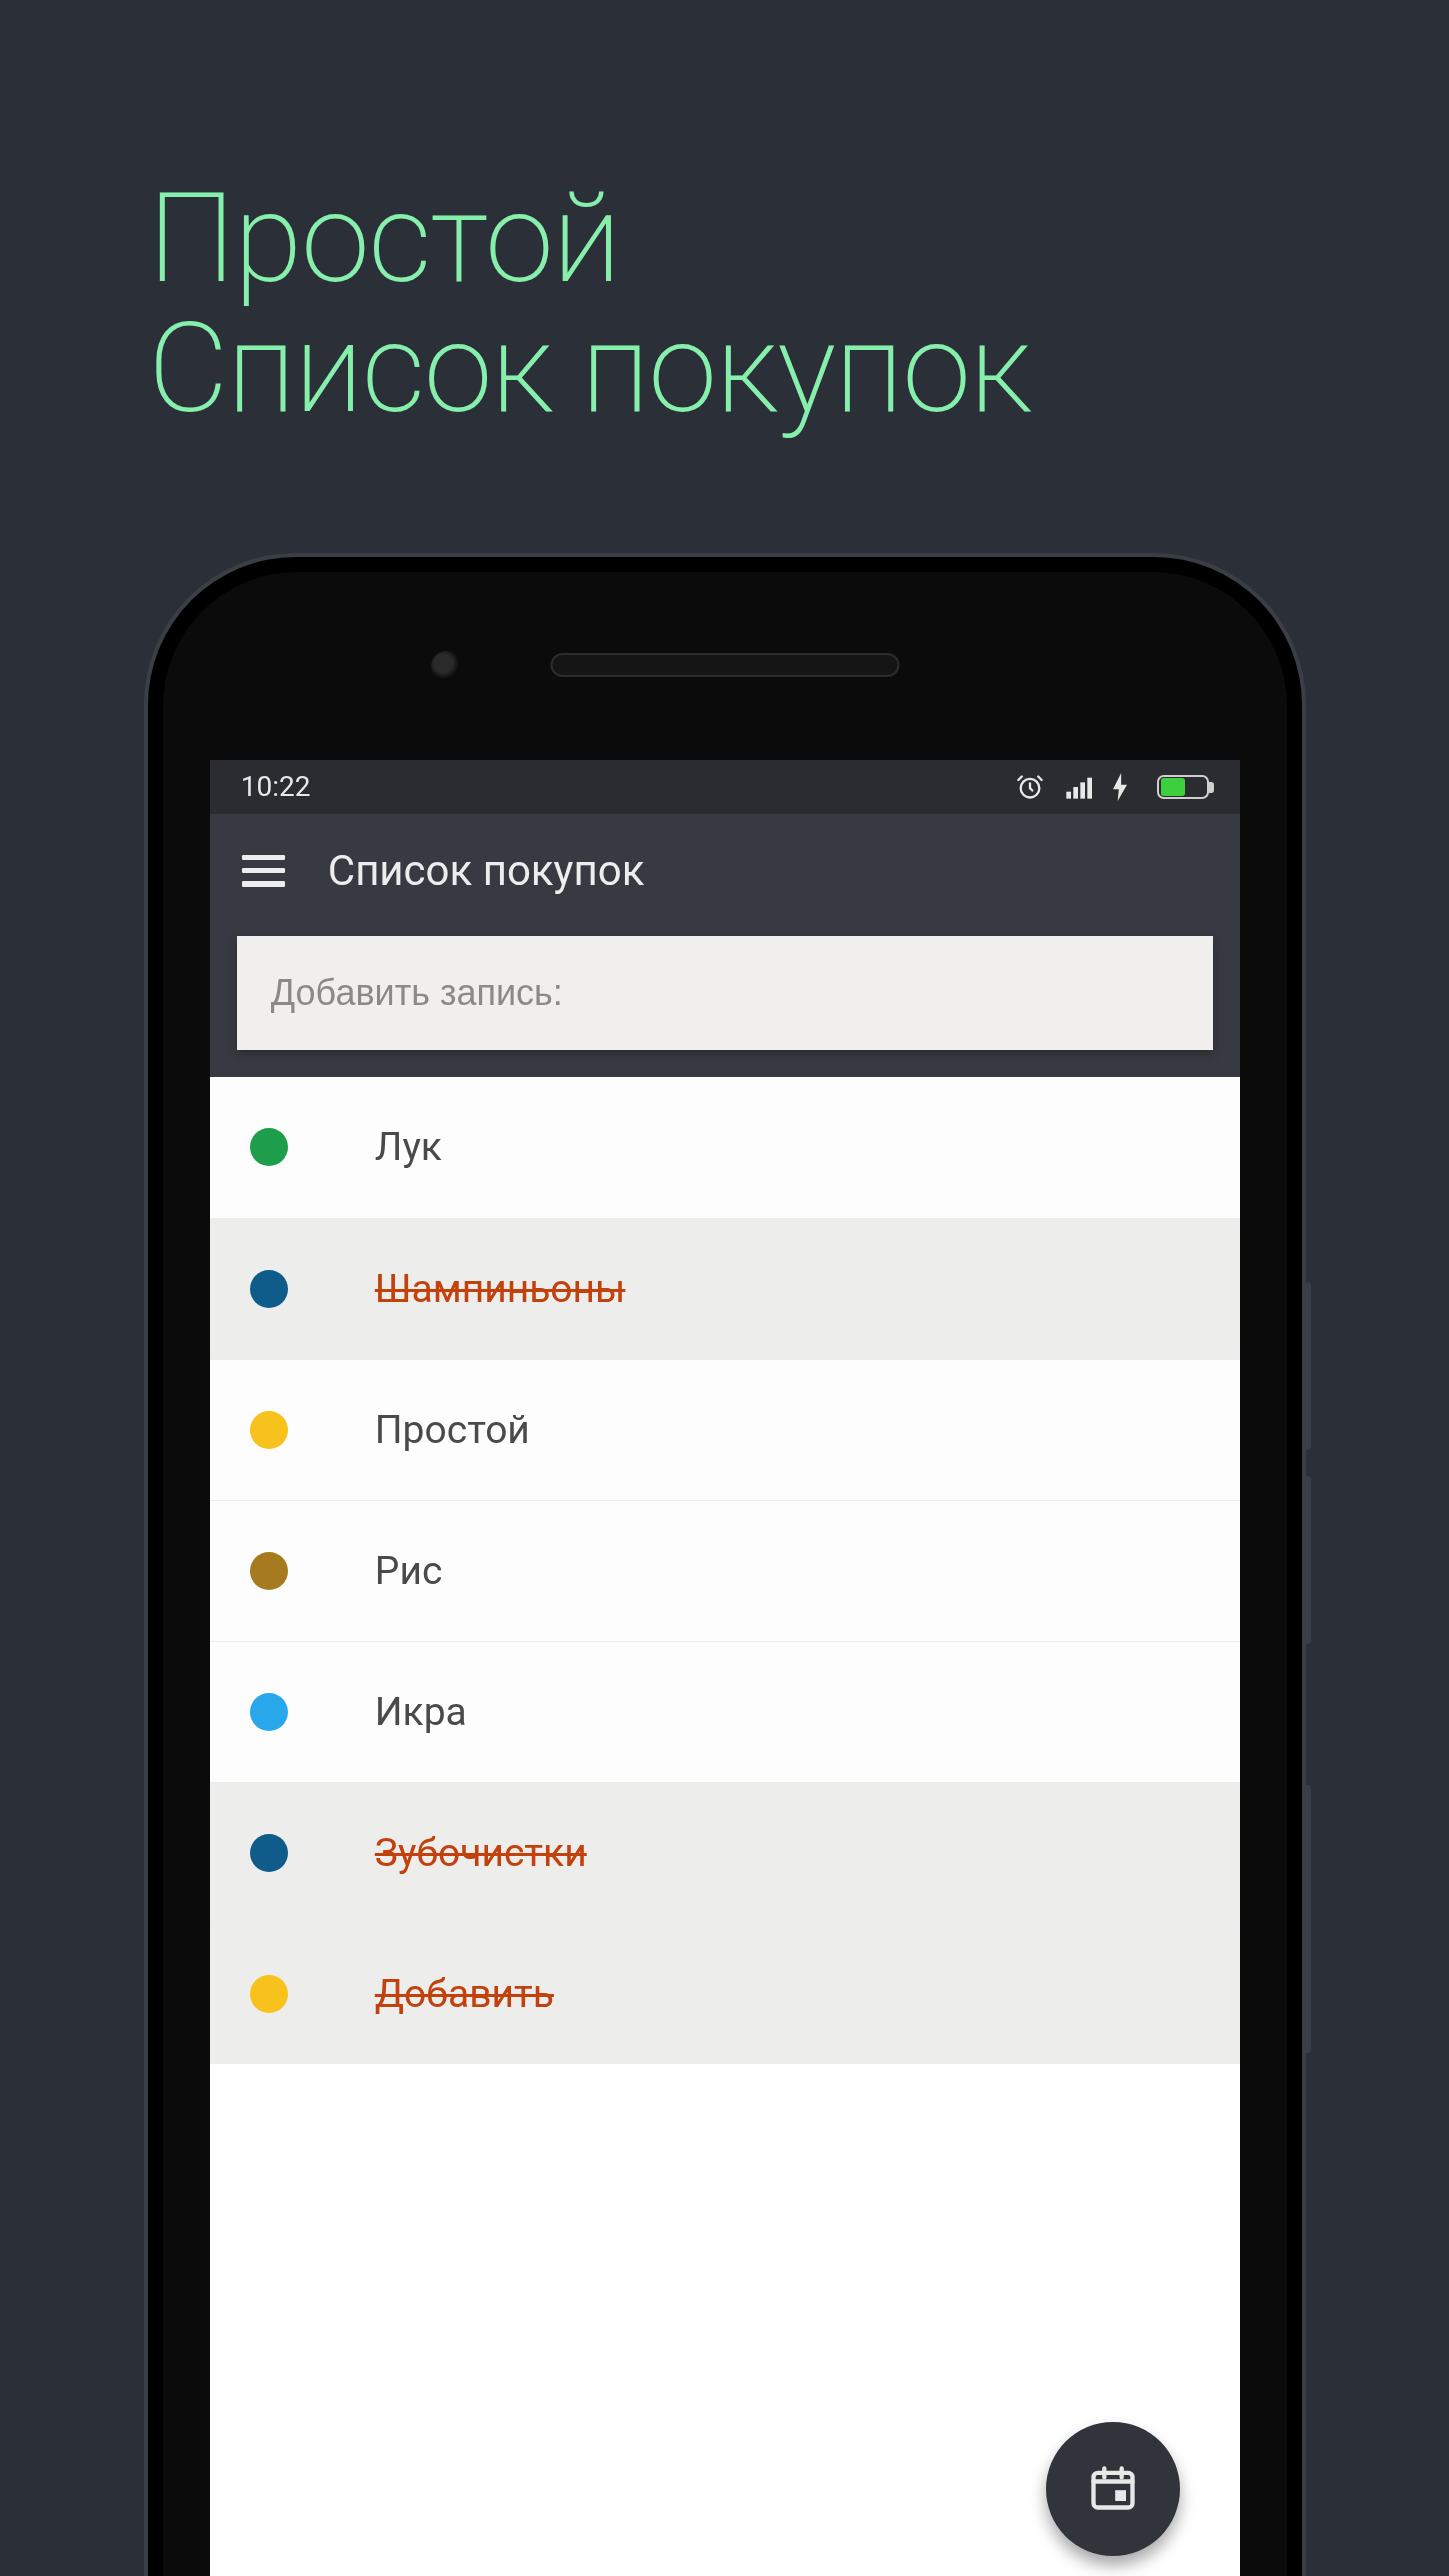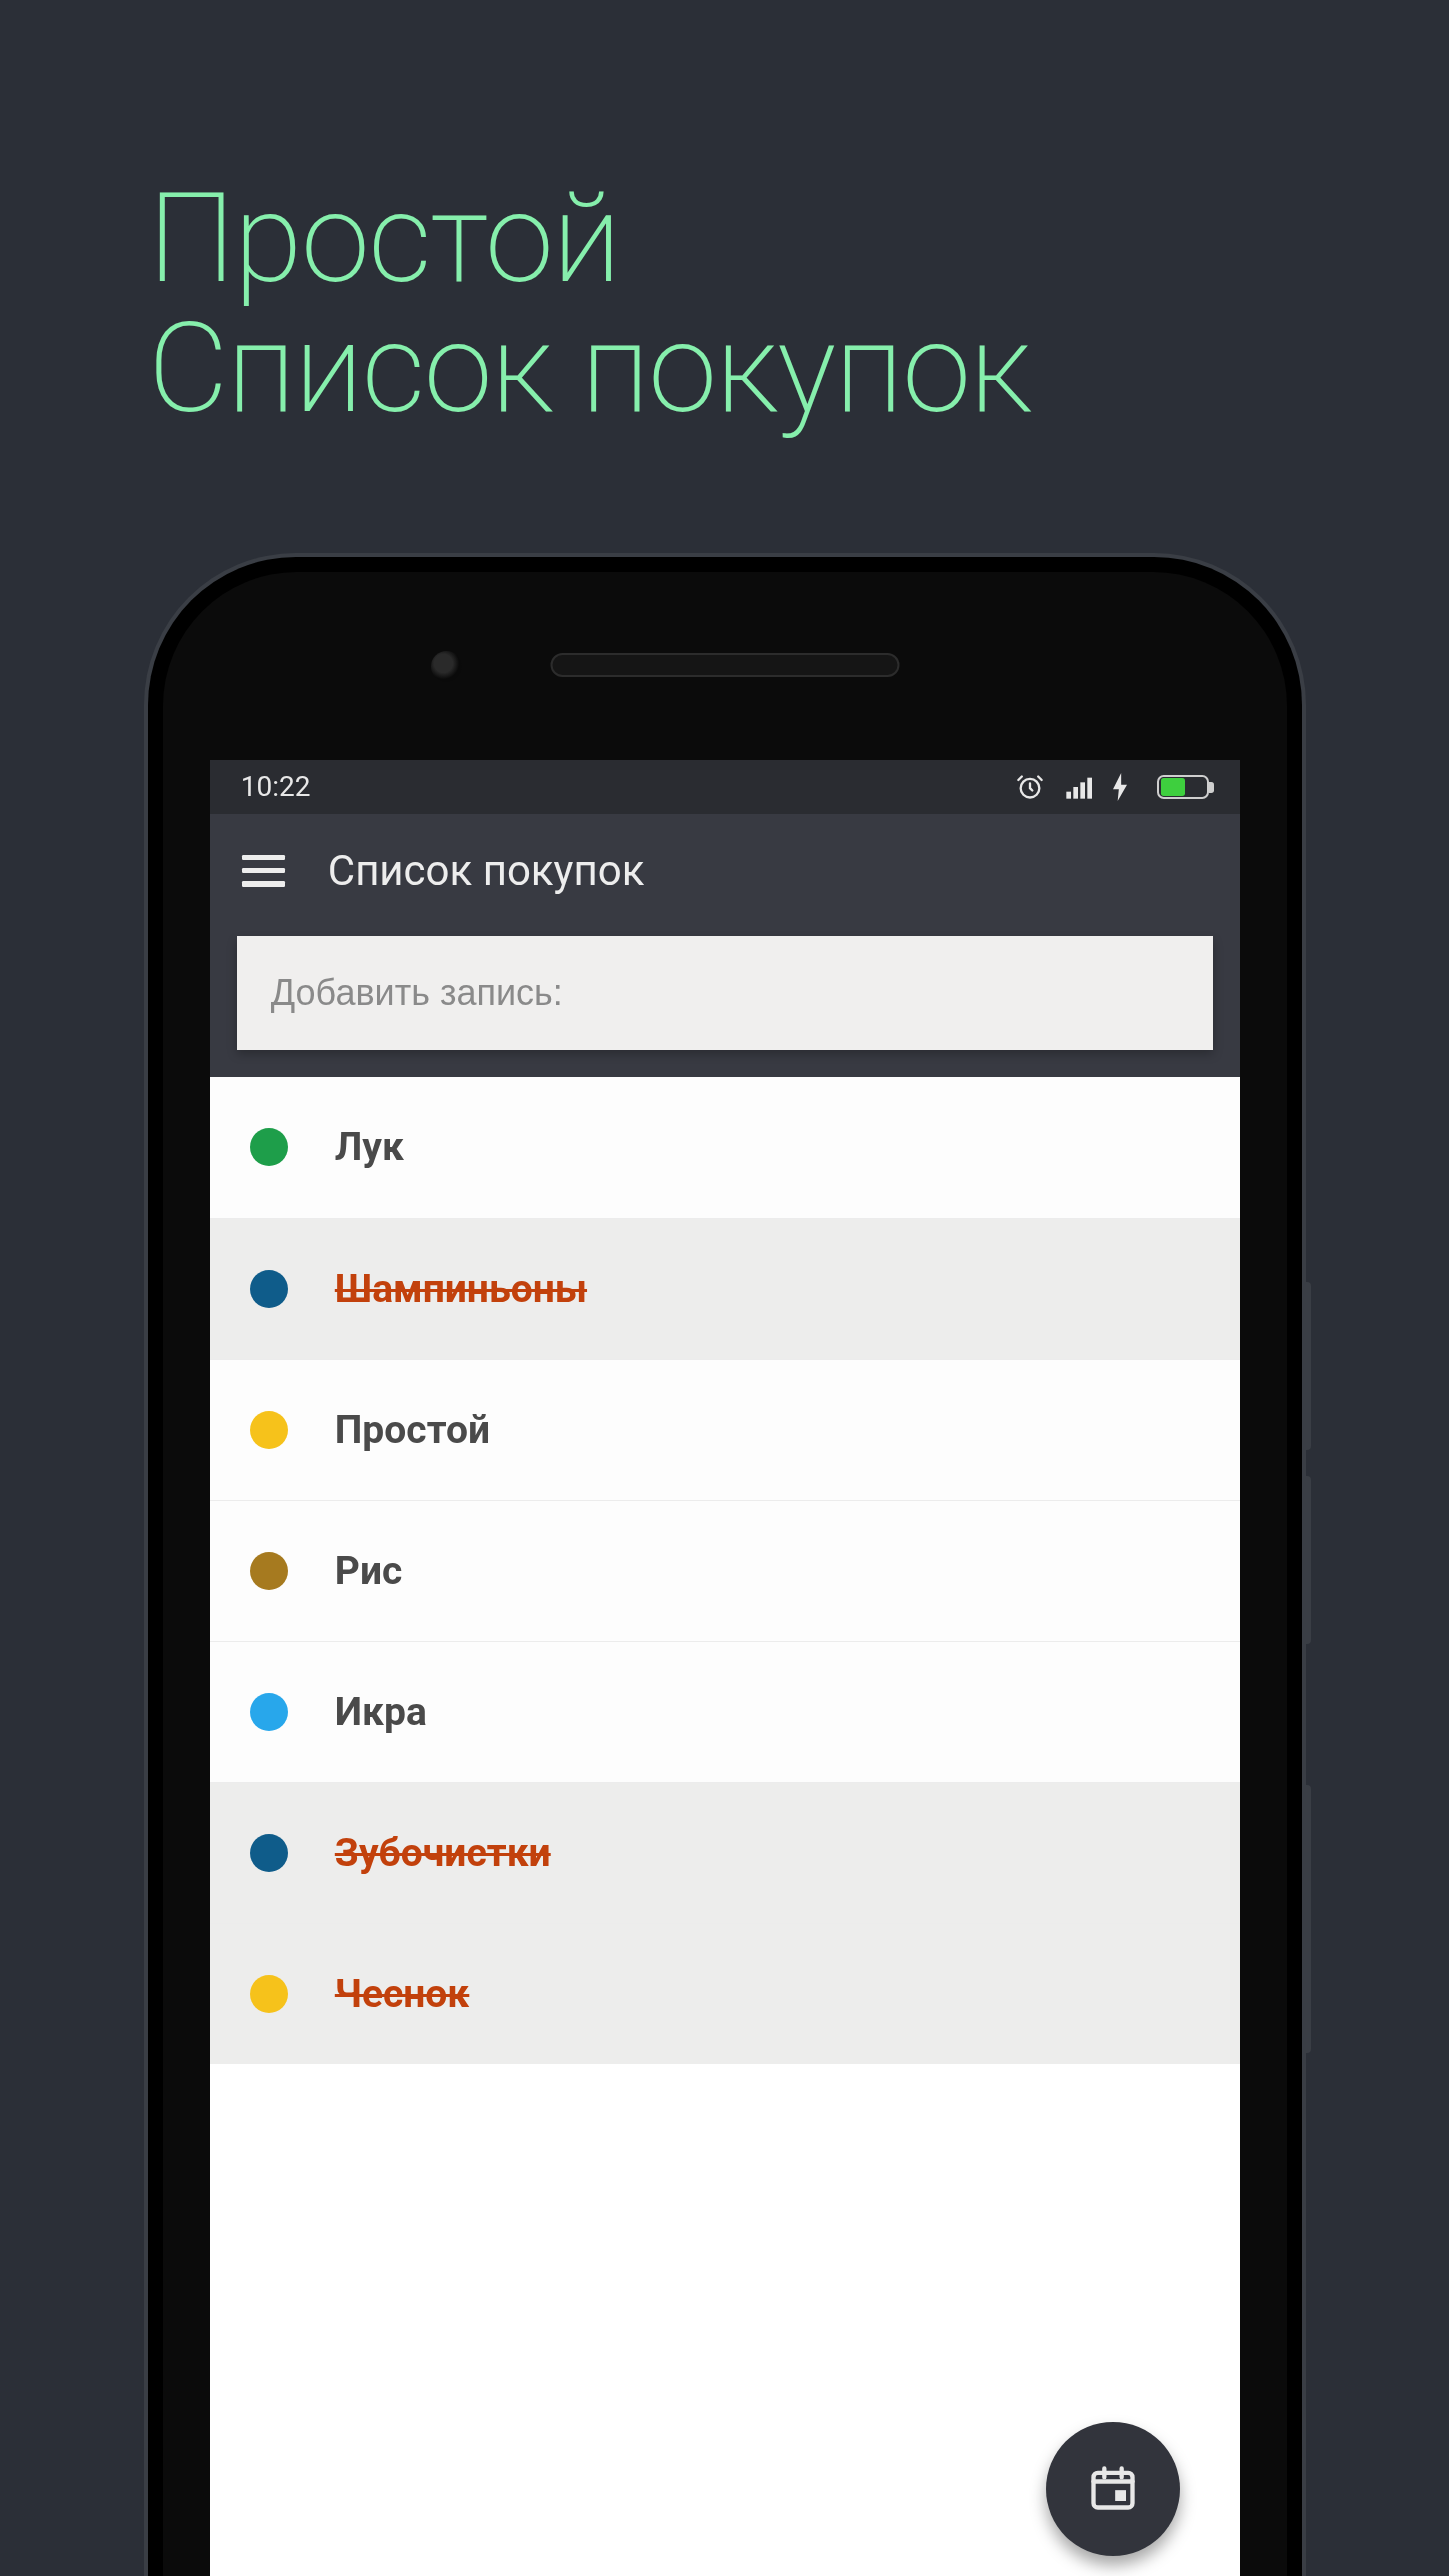--- a/index.html
+++ b/index.html
@@ -186,21 +186,22 @@
   .row:first-child { border-top: none; }
   .row.done { background: #ededec; }
   .row.done .label { color: #c2410c; text-decoration: line-through; text-decoration-thickness: 2.7px; }
   .dot {
     width: 38px; height: 38px; border-radius: 50%;
     flex: 0 0 38px;
   }
   .label {
     font-size: 39px;
     color: #4a4a4a;
-    font-weight: 700;
+    font-weight: 400;
+    margin-left: 40px;
   }
 
   
   .fab {
     position: absolute;
     right: 60px;
     bottom: 20px;
     width: 134px; height: 134px;
     border-radius: 50%;
     background: #32343c;
@@ -289,21 +290,21 @@
           <div class="row">
             <span class="dot" style="background: rgb(40, 167, 235);"></span>
             <span class="label">Икра</span>
           </div>
           <div class="row done">
             <span class="dot" style="background: rgb(15, 92, 138);"></span>
             <span class="label">Зубочистки</span>
           </div>
           <div class="row done">
             <span class="dot" style="background: rgb(246, 194, 27);"></span>
-            <span class="label">Чеснок</span>
+            <span class="label">Добавить</span>
           </div>
         </div>
 
       <div class="fab">
         <span>
           <svg width="52" height="52" viewBox="0 0 24 24" fill="none" stroke="#e8e8e8" stroke-width="2" stroke-linecap="round" stroke-linejoin="round">
             <rect x="3" y="5" width="18" height="16" rx="2"></rect>
             <path d="M3 9h18"></path>
             <path d="M8 3v4M16 3v4"></path>
             <rect x="13" y="13" width="5" height="5" fill="#e8e8e8" stroke="none"></rect>

